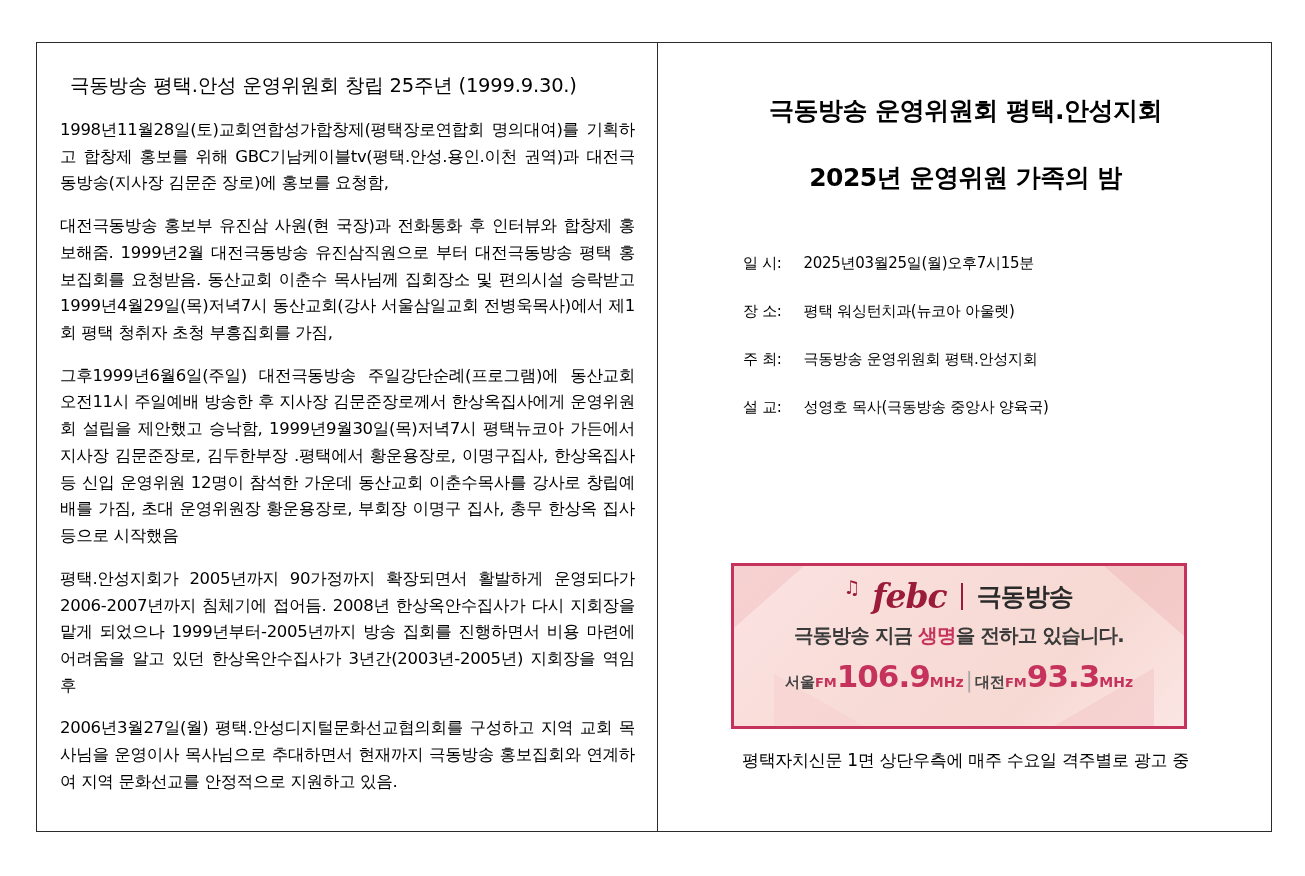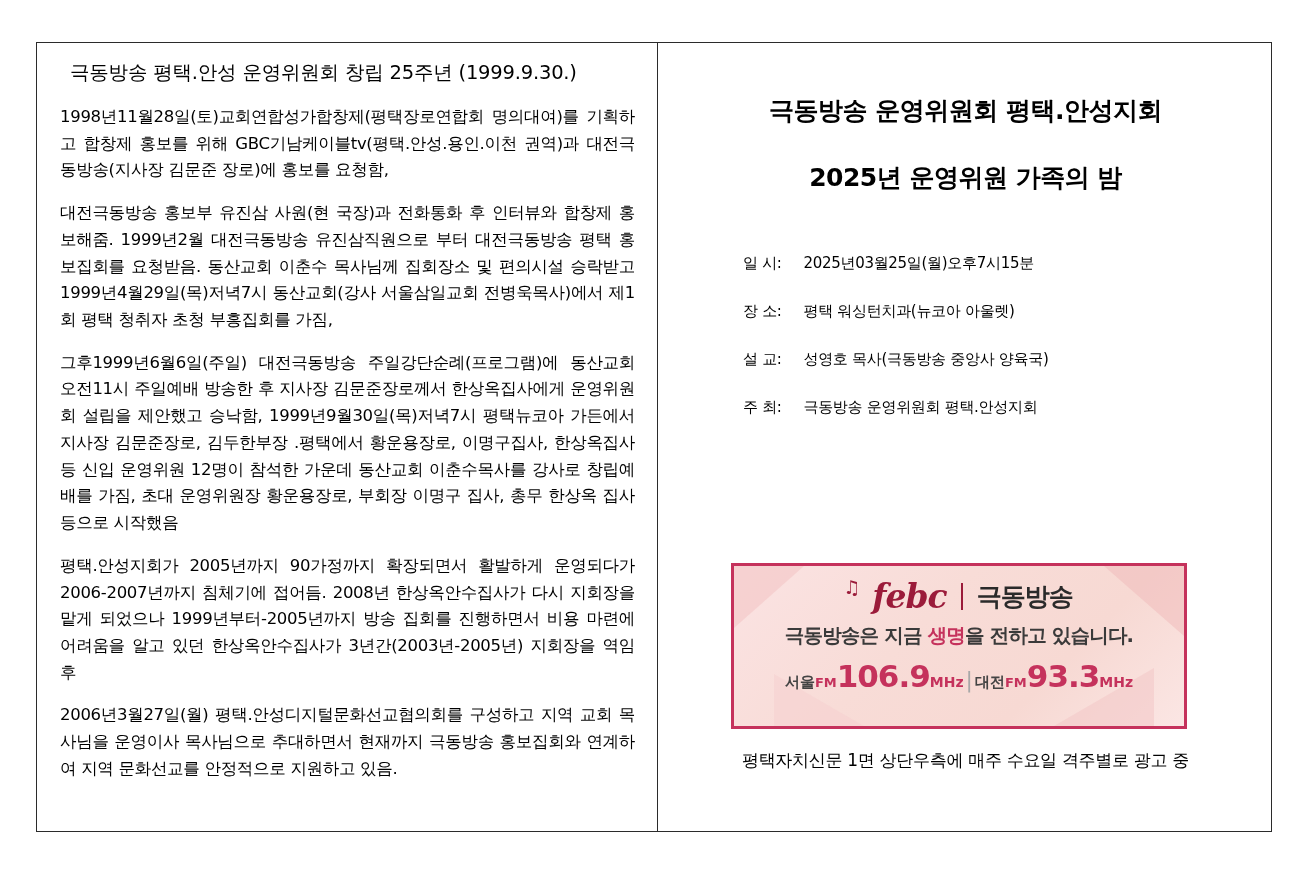--- a/index.html
+++ b/index.html
@@ -39,21 +39,21 @@
     border-left: 1px solid #2b2b2b;
   }
 
   
   .left-col {
     position: absolute;
     left: 38px;
     top: 44px;
     width: 617px;
     height: 786px;
-    padding: 7px 20px 10px 22px;
+    padding: 20px 20px 10px 22px;
     box-sizing: border-box;
   }
   .left-title {
     font-size: 19.5px;
     letter-spacing: -0.2px;
     margin: 8px 0 18px 10px;
     white-space: nowrap;
   }
   .para {
     font-size: 16.5px;
@@ -221,44 +221,44 @@
     <div class="info-list">
       <div class="info-row">
         <span class="info-label">일 시:</span>
         <span>2025년03월25일(월)오후7시15분</span>
       </div>
       <div class="info-row">
         <span class="info-label">장 소:</span>
         <span>평택 워싱턴치과(뉴코아 아울렛)</span>
       </div>
       <div class="info-row">
+        <span class="info-label">주 최:</span>
+        <span>극동방송 운영위원회 평택.안성지회</span>
+      </div>
+      <div class="info-row">
         <span class="info-label">설 교:</span>
         <span>성영호 목사(극동방송 중앙사 양육국)</span>
-      </div>
-      <div class="info-row">
-        <span class="info-label">주 최:</span>
-        <span>극동방송 운영위원회 평택.안성지회</span>
       </div>
     </div>
 
     <div class="ad-box">
       <span class="ad-tri t1"></span>
       <span class="ad-tri t2"></span>
       <span class="ad-tri t3"></span>
       <span class="ad-tri t4"></span>
 
       <div class="ad-inner">
         <div class="ad-logo-line">
           <span class="note-icon">♫</span>
           <span class="febc">febc</span>
           <span class="ad-sep"></span>
           <span class="ad-brand">극동방송</span>
         </div>
         <div class="ad-slogan">
-          <span>극동방송은 지금 </span><span class="hl">생명</span><span>을 전하고 있습니다.</span>
+          <span>극동방송 지금 </span><span class="hl">생명</span><span>을 전하고 있습니다.</span>
         </div>
         <div class="ad-freqs">
           <span class="freq-city">서울</span>
           <span class="freq-fm">FM</span>
           <span class="freq-num">106.9</span>
           <span class="freq-unit">MHz</span>
           <span class="freq-bar">|</span>
           <span class="freq-city">대전</span>
           <span class="freq-fm">FM</span>
           <span class="freq-num">93.3</span>

